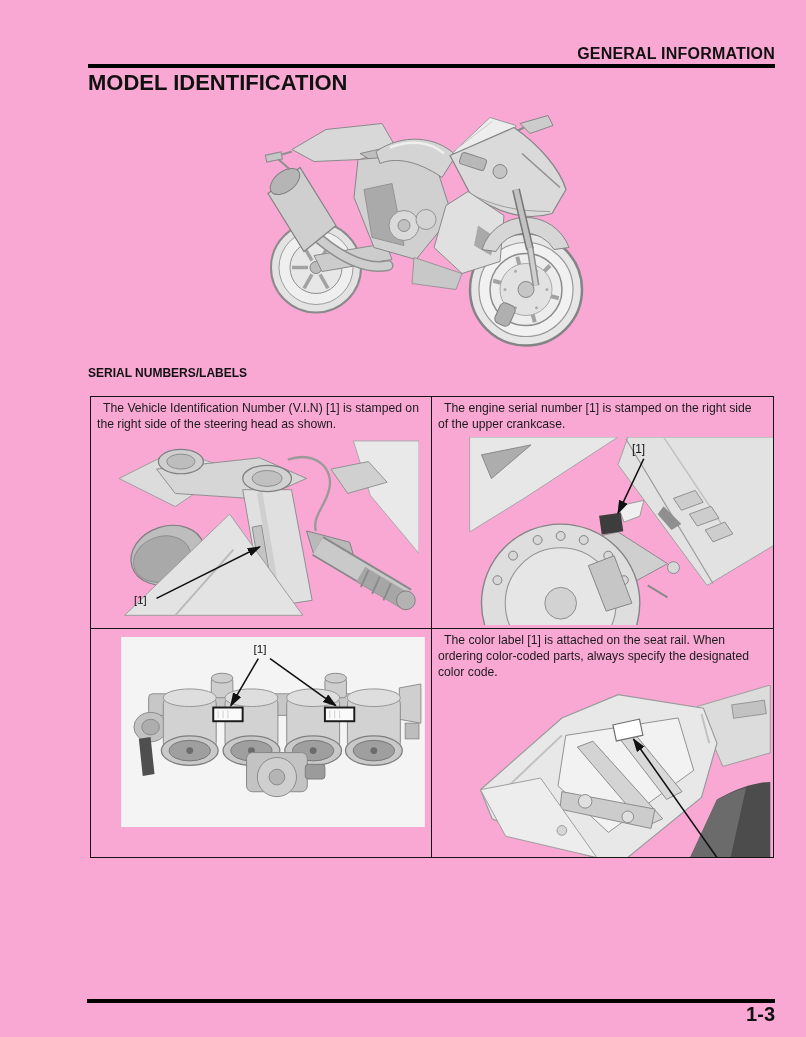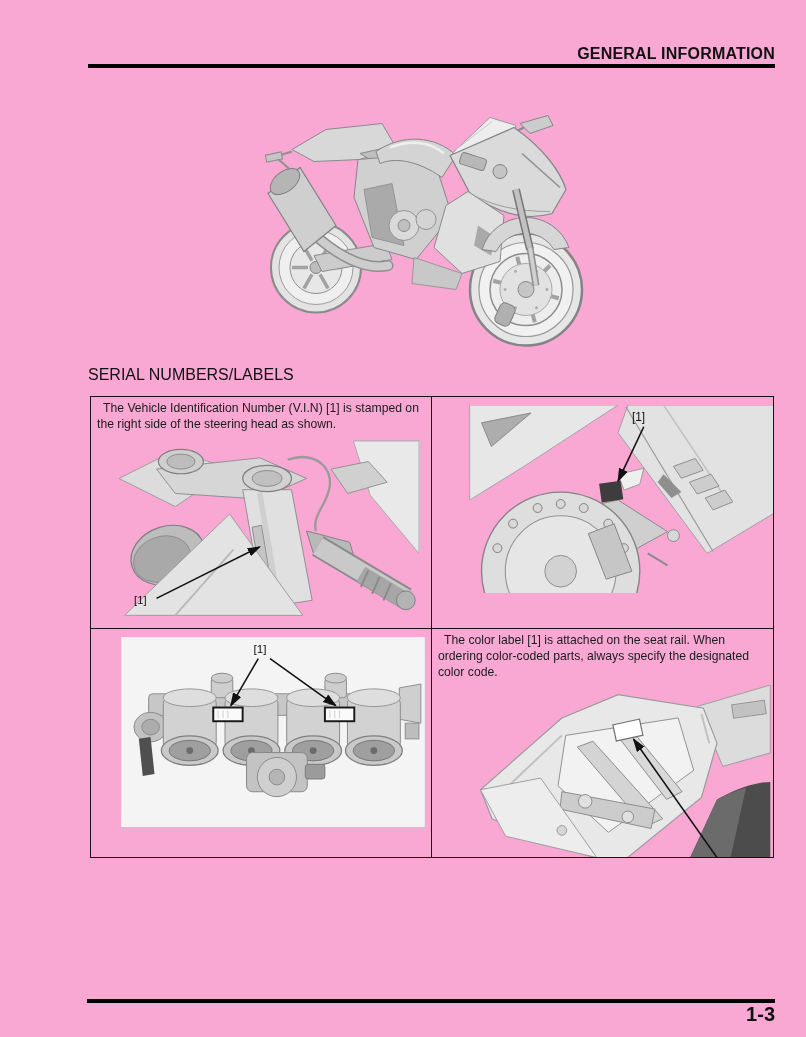--- a/index.html
+++ b/index.html
@@ -6,21 +6,21 @@
   .page{
     position:relative;width:806px;height:1037px;background:#f9a8d4;
     font-family:"Liberation Sans", sans-serif;color:#1a1a1a;overflow:hidden;
   }
   .chapter-header{
     position:absolute;top:45px;right:31px;font-size:16px;font-weight:bold;
     letter-spacing:.2px;color:#111;
   }
   .header-rule{position:absolute;left:88px;top:64px;width:687px;height:4px;background:#000;}
   .page-title{position:absolute;left:88px;top:70px;margin:0;font-size:22px;font-weight:bold;color:#111;}
-  .section-heading{position:absolute;left:88px;top:366px;margin:0;font-size:16px;font-weight:normal;color:#111;}
+  .section-heading{position:absolute;left:88px;top:366px;margin:0;font-size:12px;font-weight:bold;color:#111;}
   .moto-wrap{position:absolute;left:264px;top:96px;width:340px;height:258px;}
   .id-table{
     position:absolute;left:90px;top:396px;width:684px;height:462px;
     border:1.5px solid #141414;display:grid;
     grid-template-columns:1fr 1fr;grid-template-rows:232px 1fr;
     box-sizing:border-box;
   }
   .cell{position:relative;box-sizing:border-box;padding:4px 8px 2px 6px;overflow:hidden;}
   .cell-l{border-right:1.5px solid #141414;}
   .cell-t{border-bottom:1.5px solid #141414;}
@@ -32,20 +32,21 @@
   .page-number{position:absolute;top:1003px;right:31px;font-size:20px;font-weight:bold;color:#111;}
   svg text.callout{font-family:"Liberation Sans",sans-serif;font-size:12px;fill:#111;}
 </style>
 </head>
 <body>
 
 <div class="page">
 
   <div class="chapter-header">GENERAL INFORMATION</div>
   <div class="header-rule"></div>
+  <h1 class="page-title">MODEL IDENTIFICATION</h1>
 
   <div class="moto-wrap">
     <svg viewBox="0 0 340 255" width="340" height="258">
 
       <g>
         <circle cx="52" cy="170" r="45" fill="#e3e3e3" stroke="#8a8a8a" stroke-width="2"></circle>
         <circle cx="52" cy="170" r="37" fill="#efefef" stroke="#9c9c9c" stroke-width="1"></circle>
         <circle cx="52" cy="170" r="26" fill="#e7e7e7" stroke="#8f8f8f" stroke-width="1"></circle>
         <g stroke="#a2a2a2" stroke-width="3.5">
           <line x1="60" y1="170" x2="76" y2="170"></line>
@@ -182,20 +183,21 @@
             <line x1="290" y1="152" x2="282" y2="170"></line>
           </g>
           <circle cx="306" cy="170" r="10" fill="#b3b3b3" stroke="#7d7d7d"></circle>
         </g>
         <line x1="40" y1="168" x2="150" y2="113" stroke="#111" stroke-width="1.6" marker-end="url(#ah1)"></line>
         <text x="16" y="174" class="callout">[1]</text>
       </svg>
     </div>
 
     <div class="cell cell-t">
+      <p>The engine serial number [1] is stamped on the right side of the upper crankcase.</p>
       <svg class="fig fig-right" viewBox="0 0 310 190" width="310" height="188">
         <defs>
           <marker id="ah2" markerWidth="10" markerHeight="8" refX="8" refY="3" orient="auto">
             <path d="M0,0 L9,3 L0,6 Z" fill="#111"></path>
           </marker>
         </defs>
         <g>
           <polygon points="0,0 150,0 55,62 0,96" fill="#e7e7e7" stroke="#a5a5a5"></polygon>
           <polygon points="12,18 62,8 22,42" fill="#adadad" stroke="#8a8a8a"></polygon>
           <polygon points="160,0 310,0 310,108 240,150 150,28" fill="#e2e2e2" stroke="#a0a0a0"></polygon>

